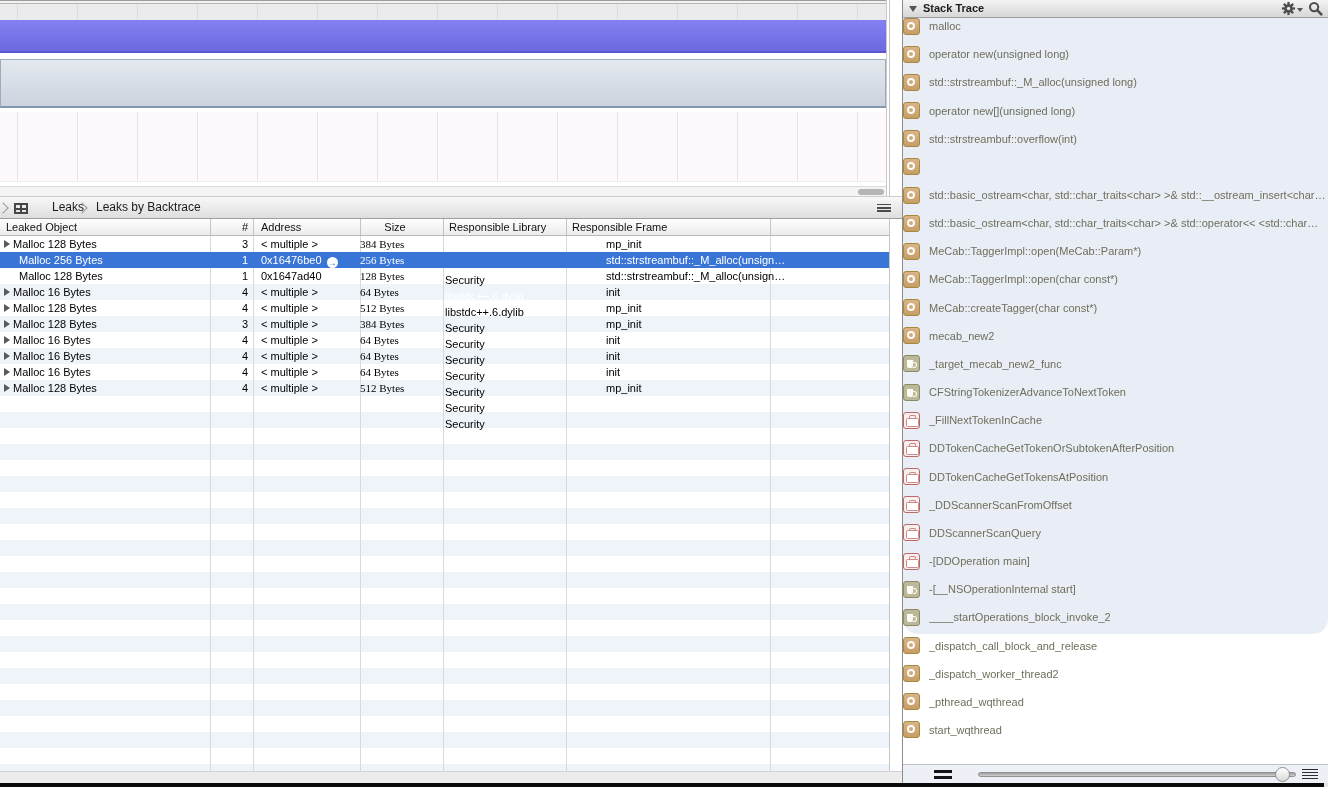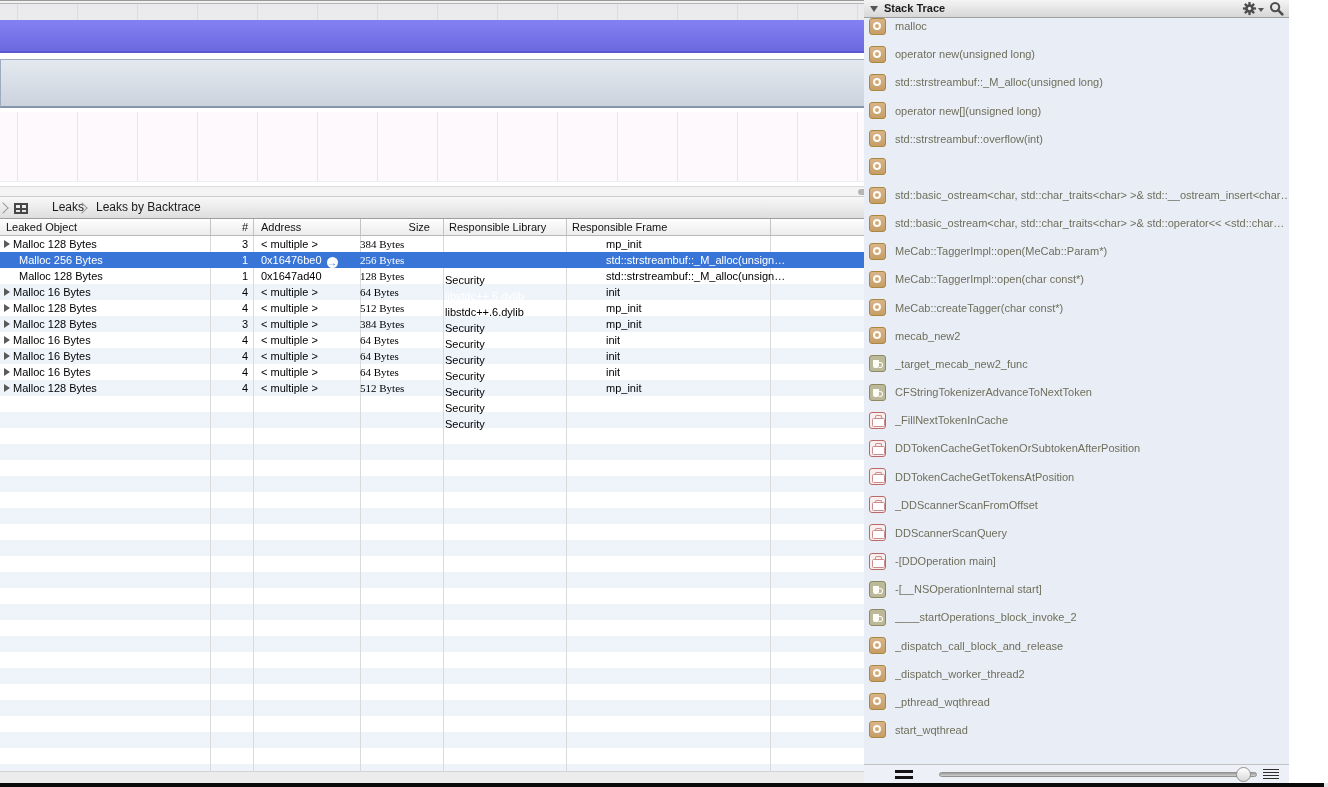--- a/index.html
+++ b/index.html
@@ -45,21 +45,21 @@
           background:repeating-linear-gradient(#4a4a4a 0 1.4px,transparent 1.4px 3.1px);}
 
   
   .thead{position:absolute;left:0;top:219px;width:889px;height:17px;
          background:linear-gradient(#fefefe,#ececec);border-bottom:1px solid #b9b9b9;
          font-size:11px;color:#111;}
   .th{position:absolute;top:0;height:17px;line-height:17px;white-space:nowrap;}
   .th.h-obj{left:6px;}
   .th.h-num{left:210px;width:38px;text-align:right;}
   .th.h-addr{left:261px;}
-  .th.h-size{left:360px;width:70px;text-align:right;}
+  .th.h-size{left:360px;width:70px;text-align:center;}
   .th.h-lib{left:449px;}
   .th.h-frame{left:572px;}
   .thead .vline{background:#c3c3c3;}
   .vline{position:absolute;top:0;width:1px;height:100%;}
 
   .tbody{position:absolute;left:0;top:236px;width:889px;height:639px;
          background:repeating-linear-gradient(#ffffff 0 16px,#eff4fb 16px 32px);}
   .tbody .vline{background:#d9d9d9;}
   .trow{position:absolute;left:0;width:889px;height:16px;font-size:11px;line-height:16px;color:#000;}
   .trow[data-state="selected"]{background:#3875d7;color:#fff;}
@@ -75,33 +75,33 @@
   .c.frame{left:572px;width:196px;margin-left:34px;}
   .go-arrow{display:inline-block;width:11px;height:11px;border-radius:50%;background:#fff;
           color:#3875d7;font-size:10px;line-height:11px;text-align:center;margin-left:5px;
           vertical-align:-1.5px;font-weight:bold;}
   .go-arrow::after{content:"\2192";}
 
   .bottomstrip{position:absolute;left:0;top:771px;width:902px;height:12px;background:#ececec;border-top:1px solid #d2d2d2;}
 
   
   .divider-v{position:absolute;left:902px;top:0;width:1px;height:783px;background:#8c8c8c;}
-  .stpanel{position:absolute;left:864px;top:0;width:425px;height:783px;background:#e9edf5;}
+  .stpanel{position:absolute;left:903px;top:0;width:425px;height:634px;background:#e9edf5;border-radius:15px;}
   .st-header{position:absolute;left:0;top:0;width:425px;height:18px;
           background:linear-gradient(#f4f4f4,#d7d7d7);border-bottom:1px solid #9f9f9f;}
   .st-disclosure{position:absolute;left:6px;top:6px;width:0;height:0;
           border-top:6px solid #555;border-left:4.5px solid transparent;border-right:4.5px solid transparent;}
   .st-title{position:absolute;left:20px;top:0;height:17px;line-height:17px;font-size:11px;font-weight:bold;color:#1c1c1c;}
   .st-gear{position:absolute;left:378px;top:1px;width:22px;height:16px;}
   .st-gear .caret{position:absolute;right:0;top:7px;width:0;height:0;
           border-top:4px solid #555;border-left:3px solid transparent;border-right:3px solid transparent;}
   .st-search{position:absolute;left:405px;top:1px;width:16px;height:16px;}
 
   .st-list{position:absolute;left:0;top:12px;width:425px;height:750px;overflow:hidden;}
-  .st-row{display:flex;align-items:center;height:28.16px;padding-left:5px;}
+  .st-row{display:flex;align-items:center;height:28.16px;}
   .st-label{margin-left:9px;font-size:11px;color:#6f6f5c;white-space:nowrap;overflow:hidden;}
   .st-icon{position:relative;width:17px;height:17px;border-radius:3px;flex:0 0 17px;}
   .st-icon[data-icon="tan-gear"]{background:linear-gradient(#d9b488,#c69e66);border:1px solid #a8873f;}
   .st-icon[data-icon="tan-gear"]::after{content:"";position:absolute;left:3px;top:3px;width:4px;height:4px;
           border:2.5px solid #fff;border-radius:50%;opacity:.95;}
   .st-icon[data-icon="mug"]{background:#bcb99a;border:1px solid #8d8a62;}
   .st-icon[data-icon="mug"]::after{content:"";position:absolute;left:3px;top:4px;width:6px;height:8px;
           background:#fdfdf6;border-radius:0 0 2px 2px;}
   .st-icon[data-icon="mug"]::before{content:"";position:absolute;left:9px;top:6px;width:3px;height:4px;
           border:1.5px solid #fdfdf6;border-left:none;border-radius:0 3px 3px 0;}

